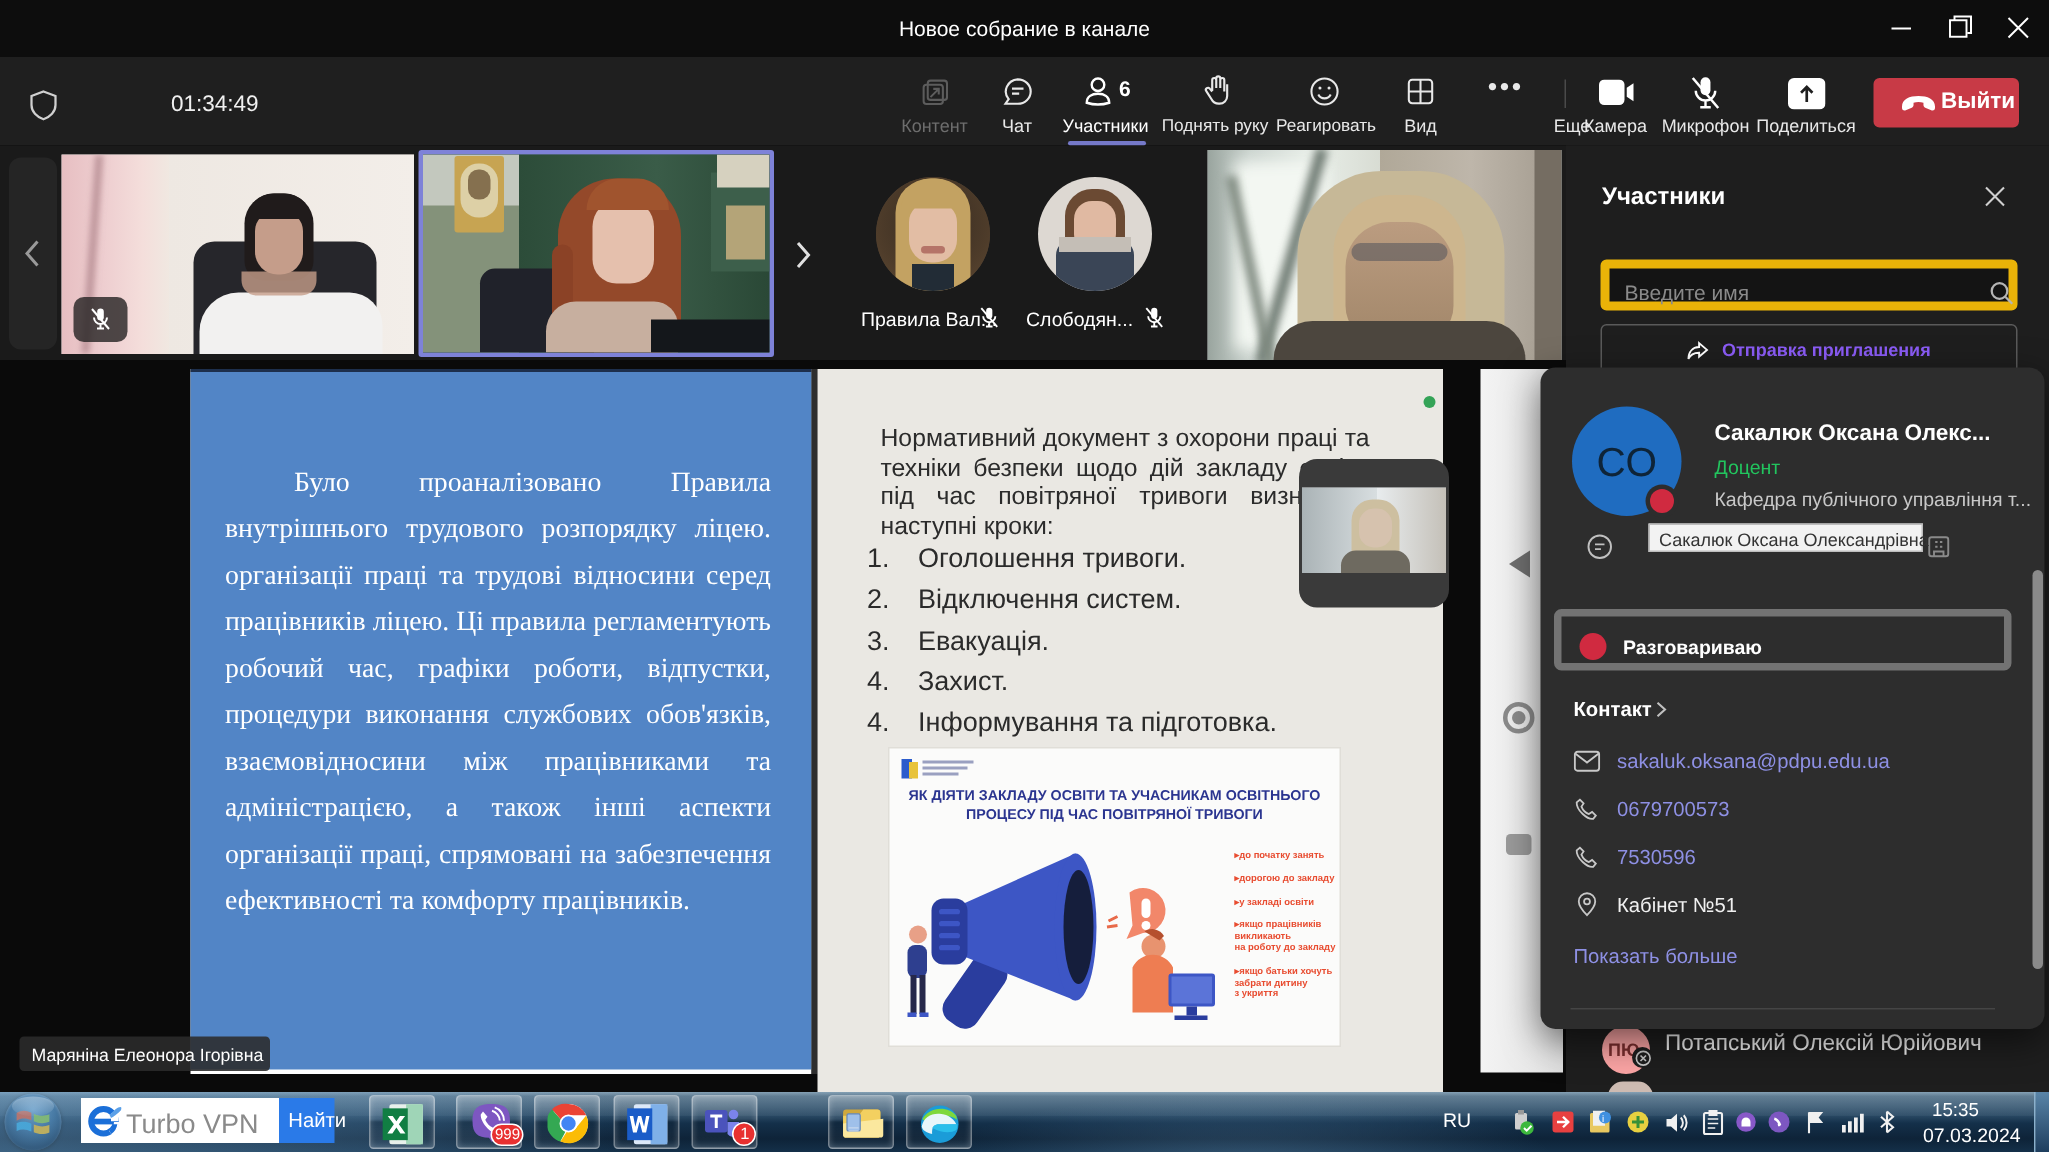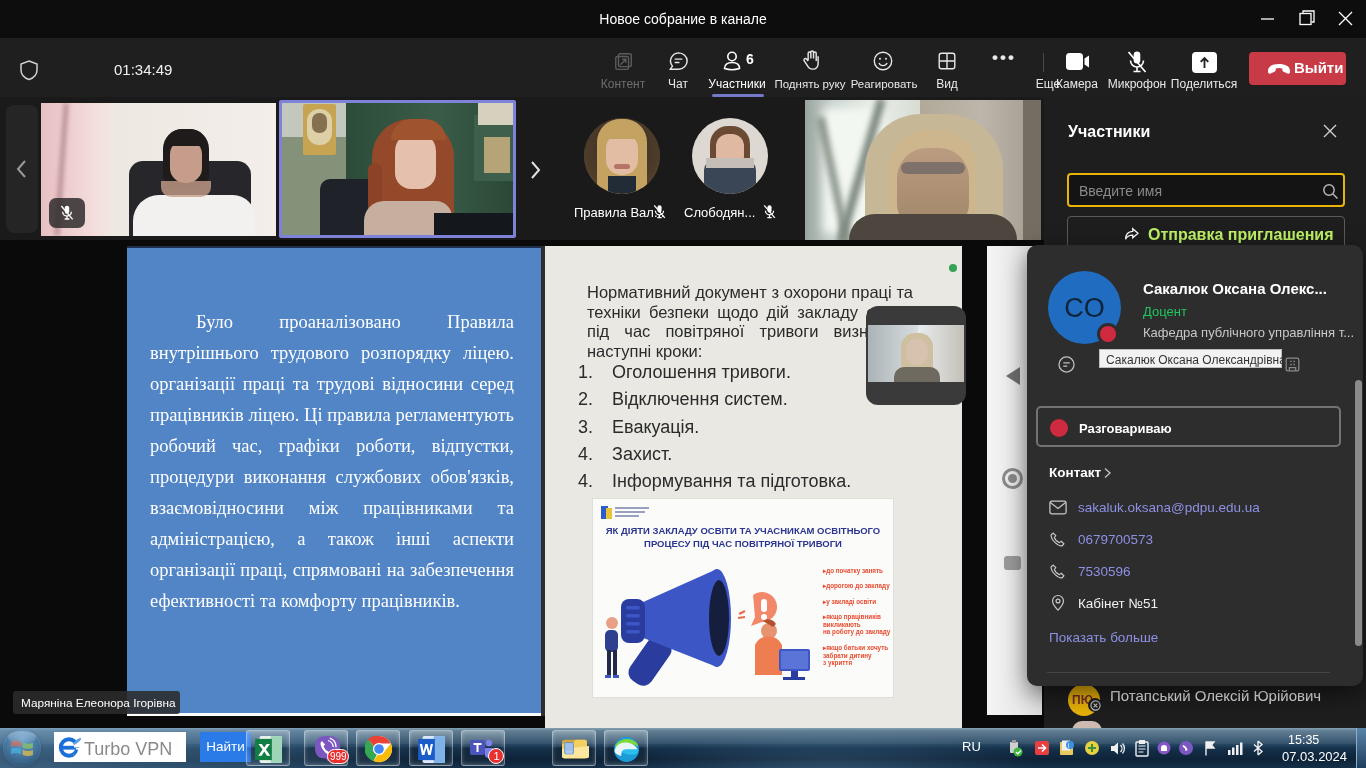--- a/index.html
+++ b/index.html
@@ -359,36 +359,36 @@
       <div class="abs" style="left:8px;top:5px;font-size:11.8px;color:#fff;white-space:nowrap;">Маряніна Елеонора Ігорівна</div>
     </div>
   </div>
   <div class="abs" id="panel">
 
     <div class="abs" style="left:24px;top:26px;font-size:16px;font-weight:bold;color:#fff;">Участники</div>
     <svg class="abs" style="left:279px;top:27px" width="14" height="14" viewBox="0 0 14 14">
       <path d="M1 1 L13 13 M13 1 L1 13" stroke="#d0d0d0" stroke-width="1.4"></path>
     </svg>
 
-    <div class="abs" style="left:23px;top:76px;width:278px;height:34px;background:#141414;border:2px solid #eab308;border-radius:4px;">
+    <div class="abs" style="left:23px;top:76px;width:278px;height:34px;background:#141414;border:6px solid #eab308;border-radius:4px;">
       <div class="abs" style="left:10px;top:8px;font-size:14px;color:#8a8a8a;">Введите имя</div>
       <svg class="abs" style="left:253px;top:8px" width="17" height="17" viewBox="0 0 17 17" fill="none" stroke="#b5b5b5" stroke-width="1.5">
         <circle cx="7" cy="7" r="5.2"></circle>
         <path d="M11 11 L15.5 15.5"></path>
       </svg>
     </div>
 
     <div class="abs" style="left:23px;top:119px;width:278px;height:34px;border:1px solid #5a5a5a;border-radius:4px;">
       <svg class="abs" style="left:55px;top:8px" width="18" height="18" viewBox="0 0 24 24" fill="none" stroke="#fff" stroke-width="1.7">
         <path d="M13 5 L20 11 L13 17 V13.5 C8 13.5 5 15.5 3.5 19 C3.5 13 7 8.8 13 8.5 Z"></path>
       </svg>
-      <div class="abs" style="left:80px;top:9px;font-size:16px;font-weight:bold;color:#bef264;">Отправка приглашения</div>
-    </div>
-
-    <div class="abs" style="left:24px;top:587px;width:32px;height:32px;border-radius:50%;background:#eab308;overflow:hidden;">
+      <div class="abs" style="left:80px;top:9px;font-size:12px;font-weight:bold;color:#8b5cf6;">Отправка приглашения</div>
+    </div>
+
+    <div class="abs" style="left:24px;top:587px;width:32px;height:32px;border-radius:50%;background:#fca5a5;overflow:hidden;">
       <div class="abs" style="left:4px;top:9px;font-size:12px;font-weight:bold;color:#7a2e2e;">ПЮ</div>
     </div>
     <div class="abs" style="left:44px;top:601px;width:14px;height:14px;border-radius:50%;background:#1e1e1e;">
       <svg class="abs" style="left:1.5px;top:1.5px" width="11" height="11" viewBox="0 0 12 12">
         <circle cx="6" cy="6" r="5" fill="none" stroke="#c8c8c8" stroke-width="1.2"></circle>
         <path d="M4 4 L8 8 M8 4 L4 8" stroke="#c8c8c8" stroke-width="1.2"></path>
       </svg>
     </div>
     <div class="abs" style="left:66px;top:590px;font-size:15px;color:#f0f0f0;">Потапський Олексій Юрійович</div>
     <div class="abs" style="left:28px;top:624px;width:30px;height:10px;border-radius:14px 14px 0 0;background:#cdbbb2;"></div>
@@ -411,21 +411,21 @@
     </svg>
     <svg class="abs" style="left:256px;top:110px" width="19" height="19" viewBox="0 0 24 24" fill="none" stroke="#8a8a8a" stroke-width="1.6">
       <rect x="4" y="4" width="16" height="16" rx="2"></rect>
       <path d="M8 20 V16 h8 v4 M9 8 h2 M13 8 h2 M9 12 h2 M13 12 h2"></path>
     </svg>
 
     <div class="abs" style="left:72px;top:104px;width:183px;height:19px;background:#f2f2f2;border:1px solid #bdbdbd;">
       <div class="abs" style="left:6px;top:2.5px;font-size:12px;color:#333;white-space:nowrap;">Сакалюк Оксана Олександрівна</div>
     </div>
 
-    <div class="abs" style="left:9px;top:161px;width:305px;height:41px;border:2px solid #737373;border-radius:5px;">
+    <div class="abs" style="left:9px;top:161px;width:305px;height:41px;border:5px solid #737373;border-radius:5px;">
       <div class="abs" style="left:12px;top:11px;width:18px;height:18px;border-radius:50%;background:#d02a40;"></div>
       <div class="abs" style="left:41px;top:13px;font-size:13px;font-weight:bold;color:#fff;">Разговариваю</div>
     </div>
 
     <div class="abs" style="left:22px;top:220px;font-size:13.5px;font-weight:bold;color:#fff;">Контакт</div>
     <svg class="abs" style="left:76px;top:222px" width="9" height="12" viewBox="0 0 9 12">
       <path d="M2 1.5 L7 6 L2 10.5" fill="none" stroke="#c0c0c0" stroke-width="1.4"></path>
     </svg>
     <svg class="abs" style="left:22px;top:255px" width="18" height="15" viewBox="0 0 20 16" fill="none" stroke="#c8c8c8" stroke-width="1.4">
       <rect x="1" y="1" width="18" height="14" rx="2"></rect>
@@ -471,21 +471,21 @@
       <svg class="abs" style="left:3px;top:3px" width="24" height="24" viewBox="0 0 24 24">
         <circle cx="12" cy="12.5" r="8.2" fill="none" stroke="#1b6fd8" stroke-width="4"></circle>
         <rect x="4.5" y="10.8" width="15" height="3.8" fill="#1b6fd8"></rect>
         <rect x="17" y="7" width="5" height="5.5" fill="#fff"></rect>
         <path d="M20 4.5 c2 -1.5 3.5 -2 4 -1.2 c0.8 1.2 -2.2 4.2 -7 7 l-1 -2.2 c1.5 -1.3 3 -2.6 4 -3.6 Z" fill="#5ba0e8"></path>
         <path d="M19 13 a7.5 7.5 0 0 1 -3.3 6 l2 2.6 a10.8 10.8 0 0 0 4.8 -8.6 Z" fill="#fff"></path>
         <path d="M18.4 14.5 a7 7 0 0 1 -2.7 4.3 l1.5 2.2 a9.5 9.5 0 0 0 4 -6.5 Z" fill="#1b6fd8"></path>
       </svg>
       <div class="abs" style="left:30px;top:7px;font-size:18px;color:#8a8a8a;">Turbo VPN</div>
     </div>
-    <div class="abs" style="left:200px;top:4px;width:51px;height:30px;background:#2a7ae8;">
+    <div class="abs" style="left:186px;top:4px;width:37px;height:30px;background:#2a7ae8;">
       <div class="abs" style="left:0;top:7px;width:51px;text-align:center;font-size:13.5px;color:#fff;">Найти</div>
     </div>
 
     <div class="abs appbtn" style="left:246px;top:2px;">
       <svg class="abs" style="left:7px;top:4px" width="29" height="29" viewBox="0 0 26 26">
         <rect x="5" y="1" width="20" height="24" rx="1.5" fill="#e8f0eb"></rect>
         <rect x="15" y="1" width="10" height="24" fill="#9fd5b7"></rect>
         <rect x="1" y="3.5" width="15" height="19" fill="#117e43"></rect>
         <path d="M4 8 l3.7 5 -3.9 5.5 h3 l2.4 -3.6 2.4 3.6 h3 L10.7 13 l3.7 -5 H11.3 L9.2 11.2 7 8 Z" fill="#fff"></path>
       </svg>

